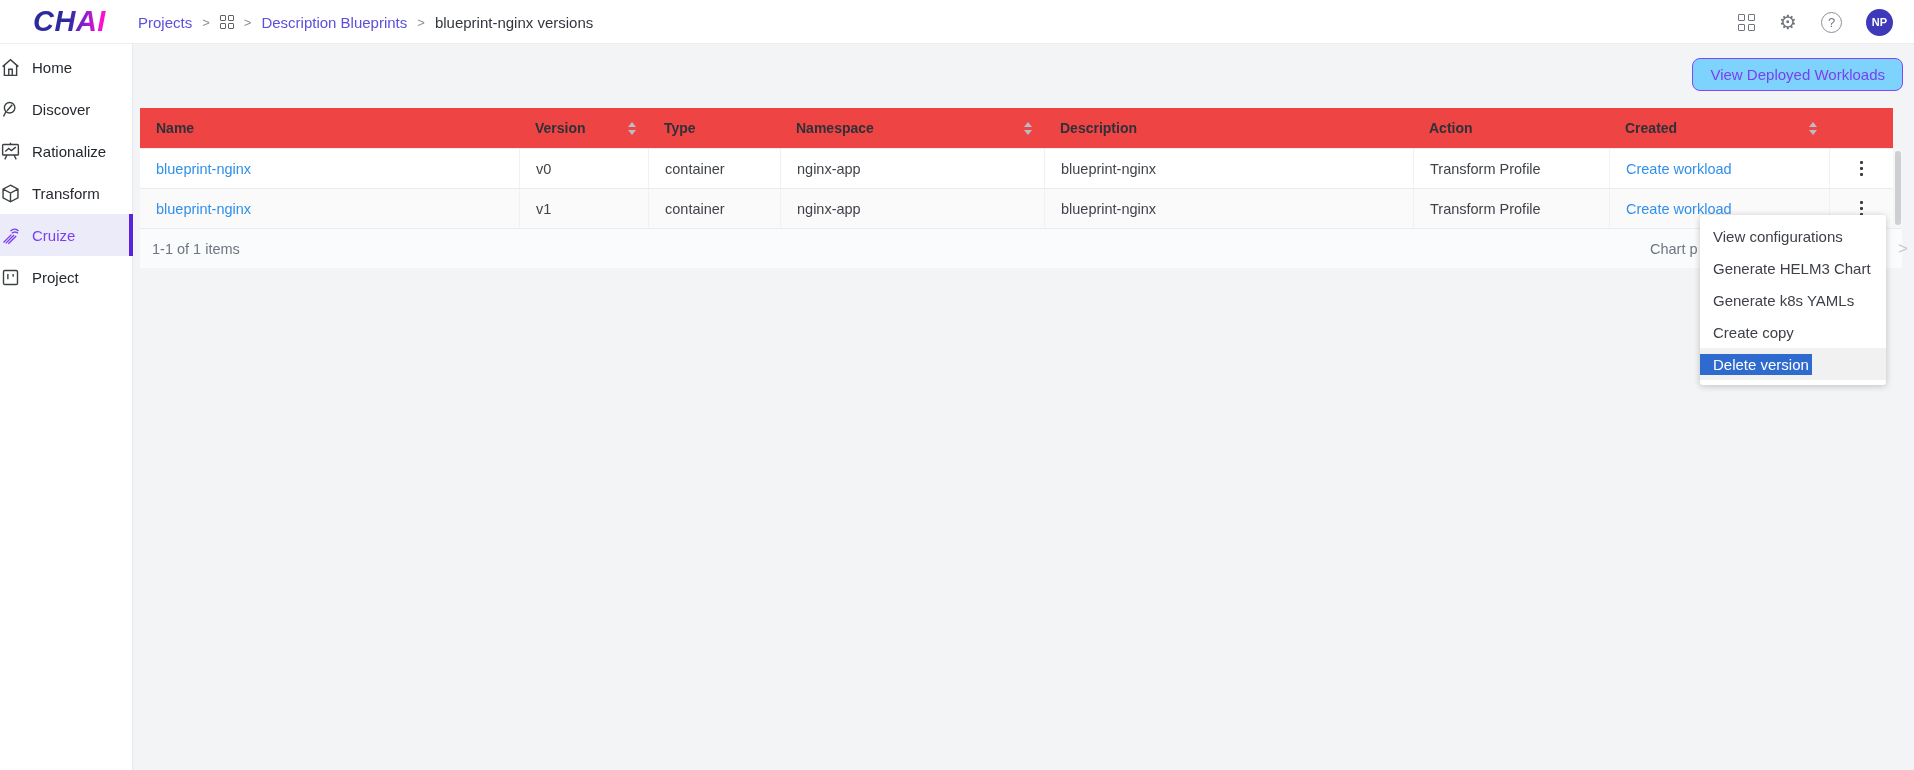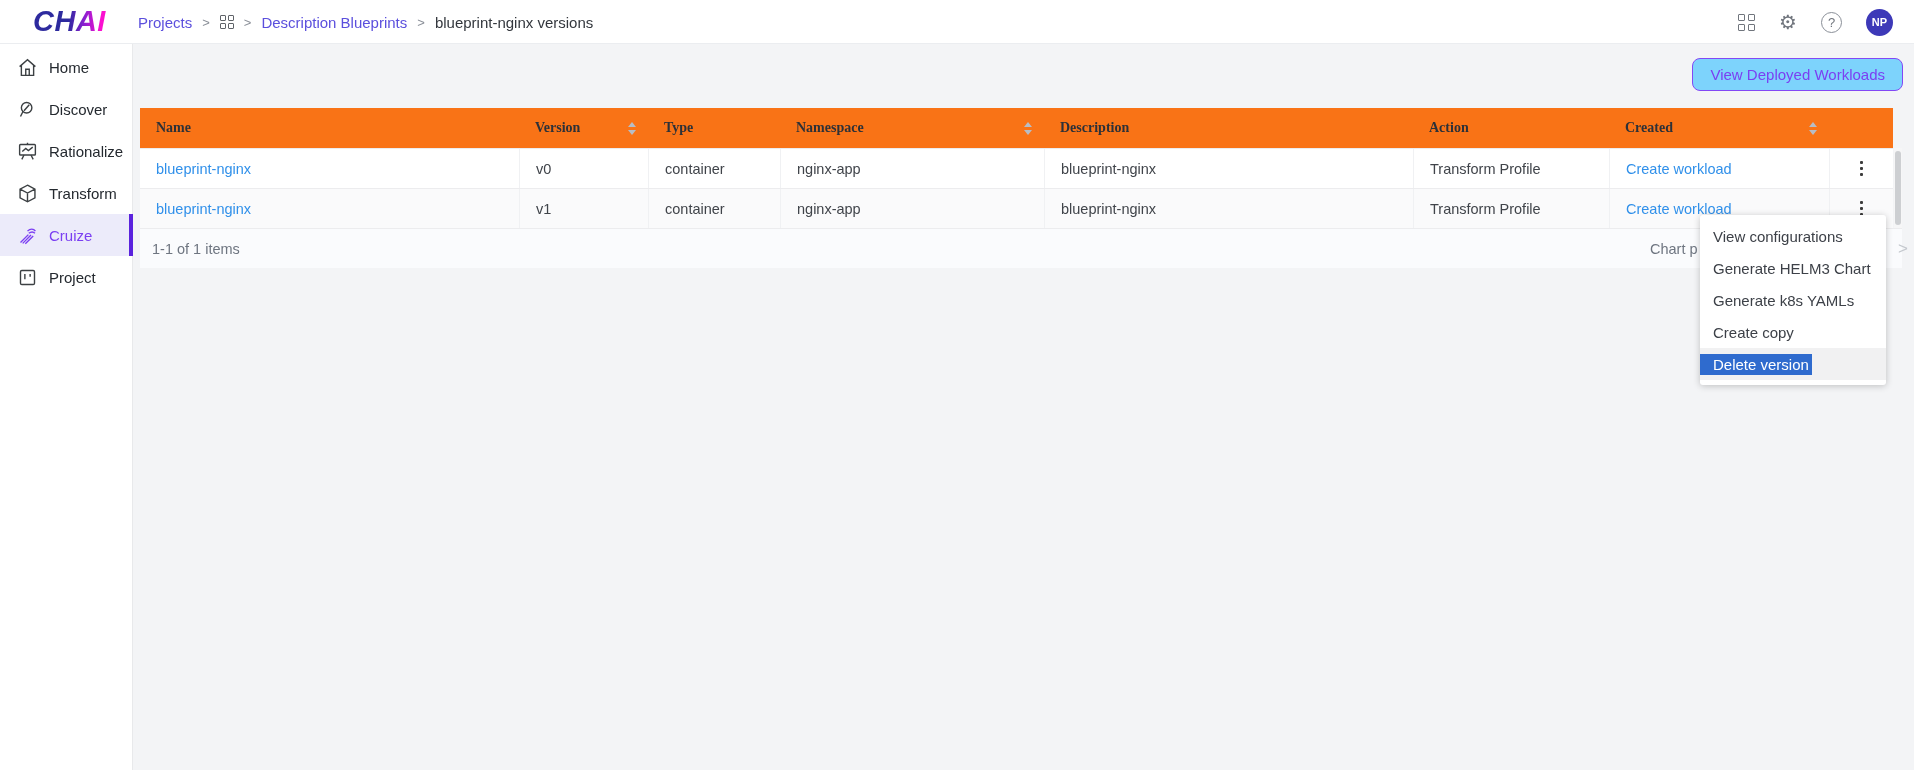--- a/index.html
+++ b/index.html
@@ -24,35 +24,35 @@
   .apps-grid i { border:1.6px solid #70757d; border-radius:1px; }
   .gear { font-size:20px; color:#70757d; line-height:20px; cursor:pointer; font-family:"DejaVu Sans",sans-serif; }
   .help { width:21px; height:21px; border:1.6px solid #8a8f98; border-radius:50%; color:#70757d;
     font-size:13px; display:flex; align-items:center; justify-content:center; cursor:pointer; }
   .avatar { width:27px; height:27px; border-radius:50%; background:#3d39b8; color:#fff; font-size:11px;
     font-weight:bold; display:flex; align-items:center; justify-content:center; cursor:pointer; }
 
   
   .sidebar { position:fixed; top:44px; left:0; bottom:0; width:133px; background:#fff;
     border-right:1px solid #e8e9eb; padding-top:2px; z-index:20; }
-  .side-item { position:relative; height:42px; display:flex; align-items:center; padding-left:17px; gap:11px;
+  .side-item { position:relative; height:42px; display:flex; align-items:center; gap:11px;
     font-size:15px; color:#24292f; cursor:pointer; }
   .side-item svg { width:21px; height:21px; stroke:#3c4043; fill:none; stroke-width:1.6; flex:none; }
   .side-item.active { background:#ecebfa; color:#7b3ff2; }
   .side-item.active svg { stroke:#7b3ff2; }
   .side-item.active::after { content:""; position:absolute; right:-1px; top:0; bottom:0; width:4px; background:#5a22dd; }
 
   
   .btn-deploy { position:fixed; top:58px; right:11px; height:33px; padding:0 17px; background:#7dd3fc;
     border:1.5px solid #8247f5; border-radius:8px; color:#7b3ff2; font-size:15px;
     font-family:inherit; cursor:pointer; z-index:10; }
 
   .table-card { position:fixed; left:140px; top:108px; width:1762px; z-index:5; }
   .tgrid { display:grid; grid-template-columns:379px 129px 132px 264px 369px 196px 220px 64px; width:1753px; }
-  .thead { background:#f97316; height:40px;font-family:Liberation Serif, serif; }
+  .thead { background:#ef4444; height:40px; }
   .th { display:flex; align-items:center; padding-left:16px; font-size:14px; font-weight:bold; color:#2d3138; }
   .sort { display:inline-flex; flex-direction:column; gap:3px; margin-left:auto; margin-right:12px; cursor:pointer; }
   .sort i { width:0; height:0; border-left:4.5px solid transparent; border-right:4.5px solid transparent; }
   .sort .up { border-bottom:5px solid #b7bdc6; }
   .sort .dn { border-top:5px solid #b7bdc6; }
   .trow { background:#fff; height:40px; border-top:1px solid #ececee; }
   .trow.hovered { background:#fafafb; }
   .td { display:flex; align-items:center; padding-left:16px; font-size:14.5px; color:#40444a;
     border-left:1px solid #f0f1f3; overflow:hidden; white-space:nowrap; }
   .td:first-child { border-left:none; }

